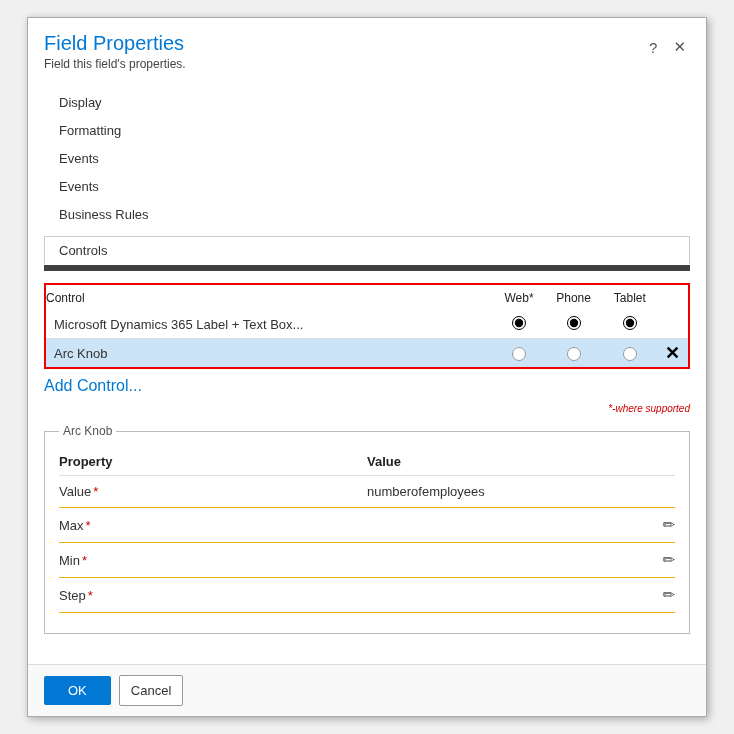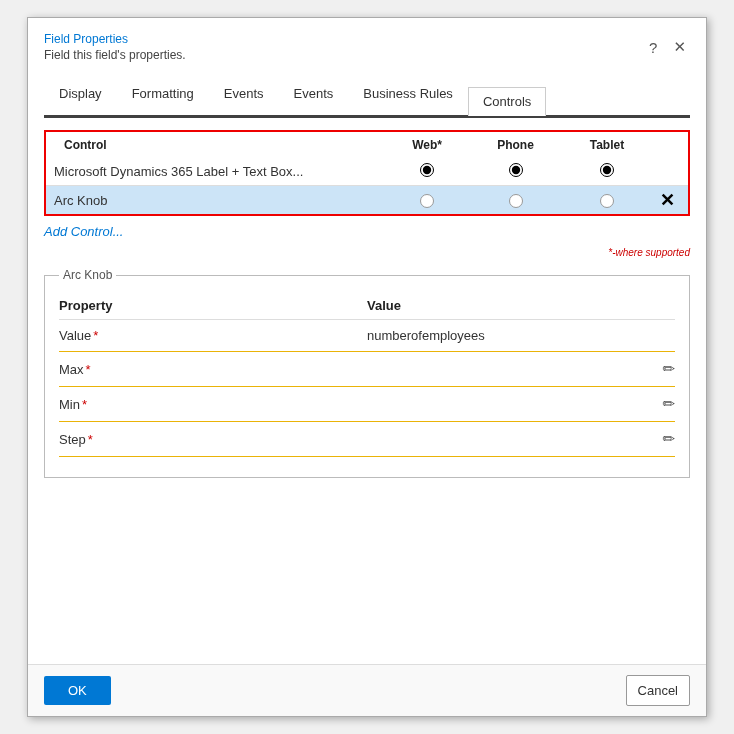--- a/index.html
+++ b/index.html
@@ -22,21 +22,21 @@
       flex-direction: column;
     }
     .dialog-header {
       display: flex;
       align-items: flex-start;
       justify-content: space-between;
       padding: 14px 16px 6px 16px;
     }
     .dialog-title-area {}
     .dialog-title {
-      font-size: 12px;
+      font-size: 20px;
       font-weight: 400;
       color: #0078d4;
     }
     .dialog-subtitle {
       font-size: 12px;
       color: #444;
       margin-top: 2px;
     }
     .dialog-header-actions {
       display: flex;
@@ -50,22 +50,23 @@
       cursor: pointer;
       background: none;
       border: none;
       font-size: 15px;
       color: #555;
       padding: 2px 4px;
     }
 
     .tabs-bar {
       display: flex;
-      border-bottom: 3px solid #404040;
+      border-bottom: 7px solid #404040;
       margin: 10px 16px 0 16px;
+      flex-direction: column;
     }
     .tab {
       padding: 6px 14px;
       cursor: pointer;
       border: 1px solid transparent;
       border-bottom: none;
       font-size: 13px;
       color: #333;
       background: none;
       position: relative;
@@ -89,23 +90,23 @@
     
     .controls-table-wrapper {
       border: 2px solid #e00;
       margin-bottom: 8px;
     }
     .controls-table {
       width: 100%;
       border-collapse: collapse;
     }
     .controls-table th {
-      font-weight: 700;
+      font-weight: 400;
       font-size: 12px;
-      padding: 6px 18px;
+      padding: 6px 0;
       text-align: left;
       color: #222;
     }
     .controls-table th.center { text-align: center; }
     .controls-table td {
       padding: 5px 8px;
       font-size: 13px;
       color: #333;
     }
     .controls-table td.center { text-align: center; }
@@ -138,25 +139,24 @@
       font-size: 18px;
       color: #000;
       cursor: pointer;
       font-weight: 700;
       line-height: 1;
     }
 
     .add-control-link {
       color: #0078d4;
       text-decoration: none;
-      font-size: 13px;
+      font-size: 16px;
       cursor: pointer;
       display: inline-block;
       margin-bottom: 8px;
-      font-style: italic;
     }
 
     .supported-note {
       text-align: right;
       color: #c00;
       font-size: 10px;
       margin-bottom: 10px;
       font-style: italic;
     }
 
@@ -201,21 +201,21 @@
       background: none;
       border: none;
       cursor: pointer;
       font-size: 15px;
       color: #555;
     }
 
     
     .dialog-footer {
       display: flex;
-      justify-content: space-between;
+      justify-content: flex-start;
       align-items: center;
       padding: 10px 16px;
       border-top: 1px solid #ddd;
       gap: 8px;
       background: #f9f9f9;
     }
     .btn-ok {
       background: #0078d4;
       color: #fff;
       border: none;

